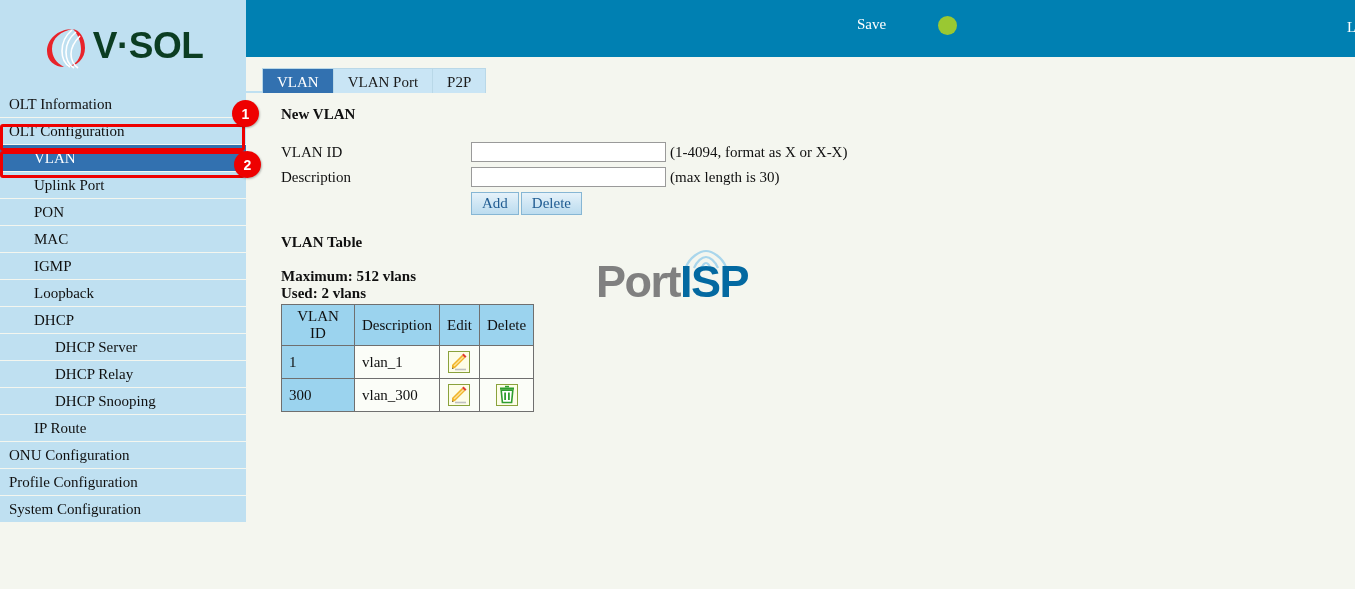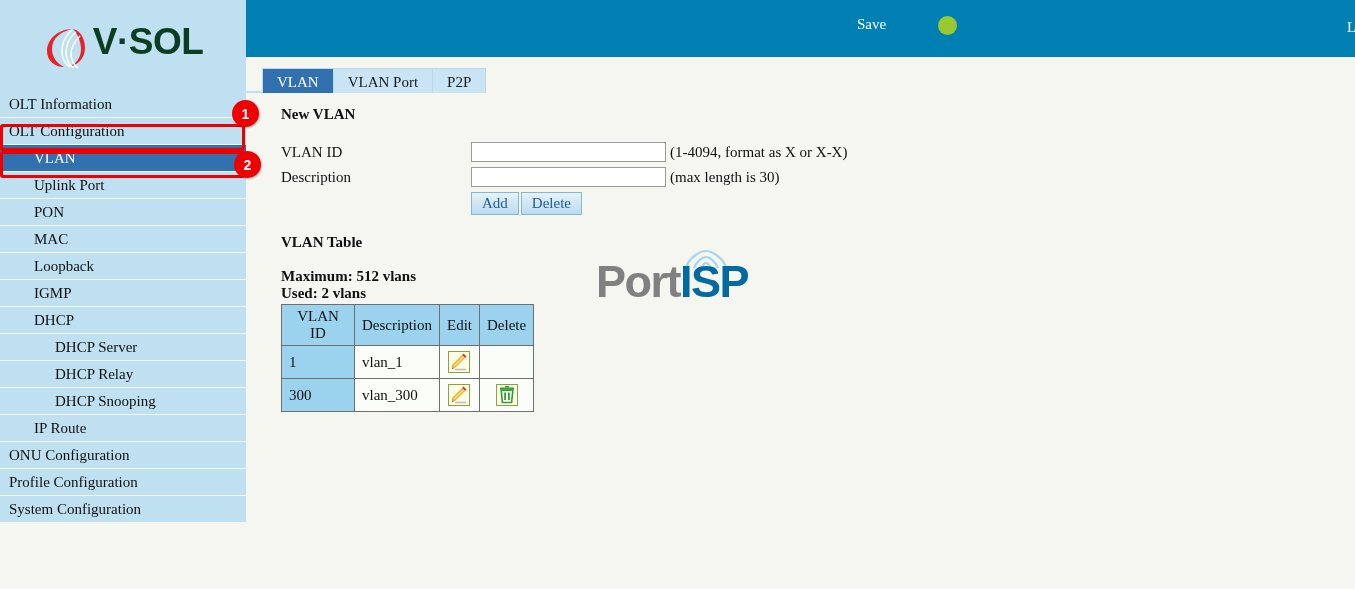--- a/index.html
+++ b/index.html
@@ -21,21 +21,21 @@
   
   .logo-area {
     position: absolute;
     left: 0; top: 0;
     width: 246px; height: 91px;
     background: #bfe0f1;
     display: flex;
     align-items: center;
     justify-content: center;
   }
-  .logo-inner { display: flex; align-items: flex-start; gap: 6px; }
+  .logo-inner { display: flex; align-items: center; gap: 6px; }
   .logo-mark { width: 44px; height: 46px; }
   .logo-text {
     font-family: "Liberation Sans", sans-serif;
     font-size: 37px;
     font-weight: bold;
     letter-spacing: -0.5px;
     color: #0b3d22;
     line-height: 1;
   }
 
@@ -323,22 +323,22 @@
     </div>
   </div>
 
   <div class="sidebar">
     <div class="nav-item lvl0">OLT Information</div>
     <div class="nav-item lvl0">OLT Configuration</div>
     <div class="nav-item lvl1 selected">VLAN</div>
     <div class="nav-item lvl1">Uplink Port</div>
     <div class="nav-item lvl1">PON</div>
     <div class="nav-item lvl1">MAC</div>
+    <div class="nav-item lvl1">IGMP</div>
     <div class="nav-item lvl1">Loopback</div>
-    <div class="nav-item lvl1">IGMP</div>
     <div class="nav-item lvl1">DHCP</div>
     <div class="nav-item lvl2">DHCP Server</div>
     <div class="nav-item lvl2">DHCP Relay</div>
     <div class="nav-item lvl2">DHCP Snooping</div>
     <div class="nav-item lvl1">IP Route</div>
     <div class="nav-item lvl0">ONU Configuration</div>
     <div class="nav-item lvl0">Profile Configuration</div>
     <div class="nav-item lvl0">System Configuration</div>
   </div>
 

